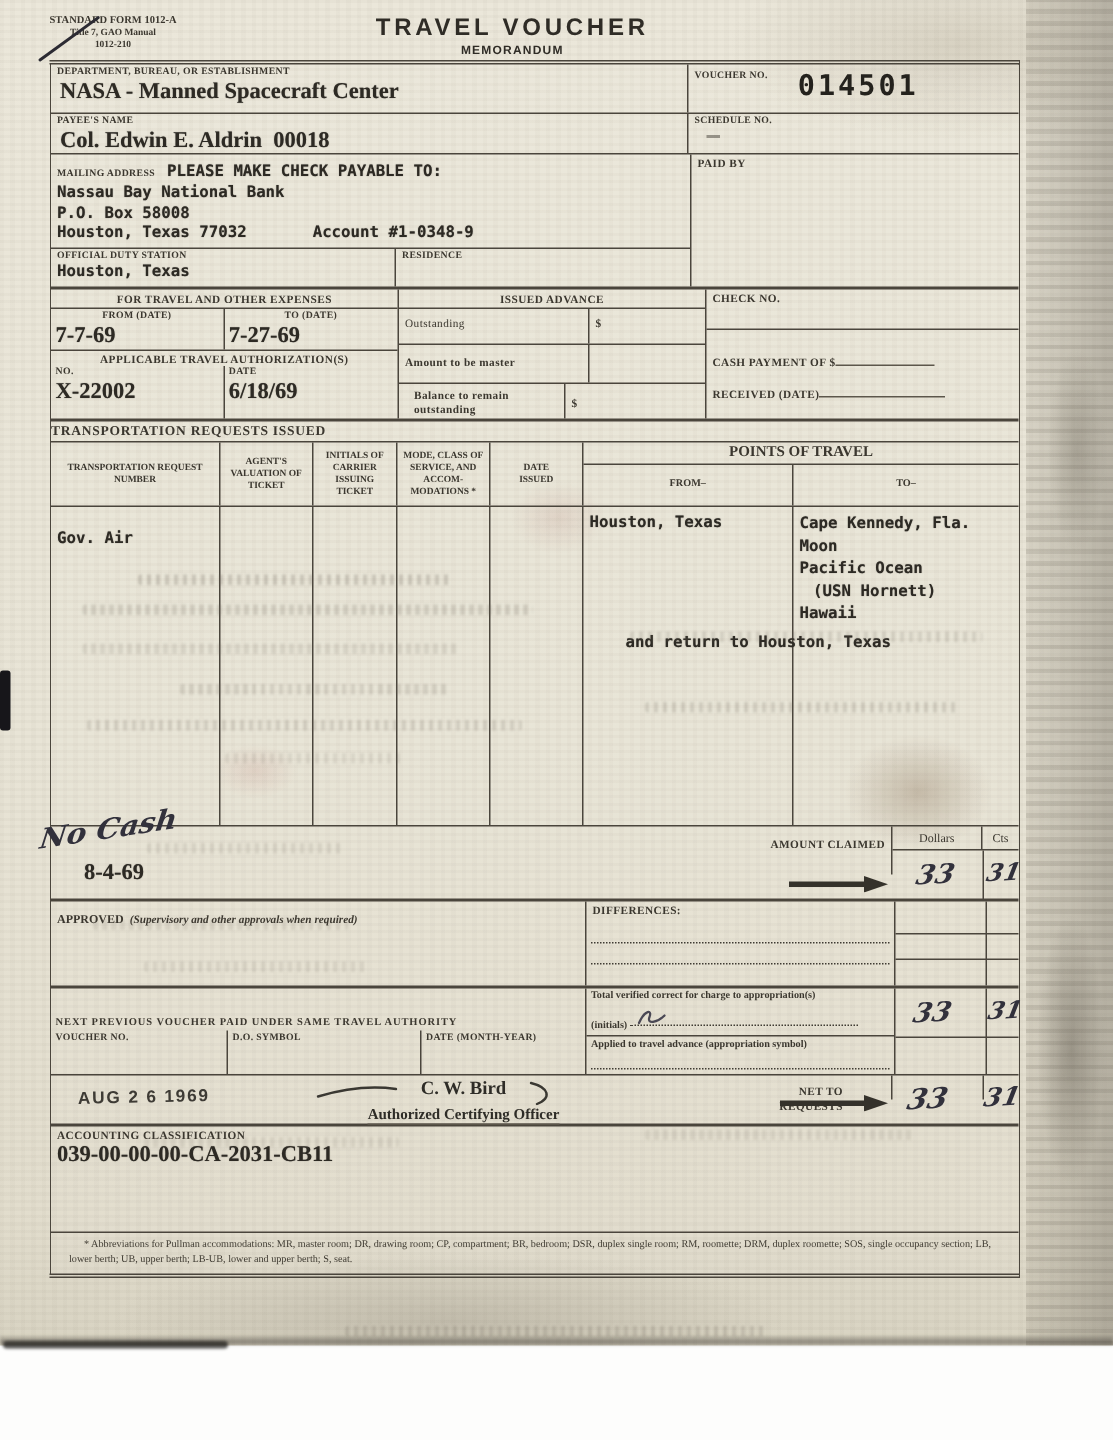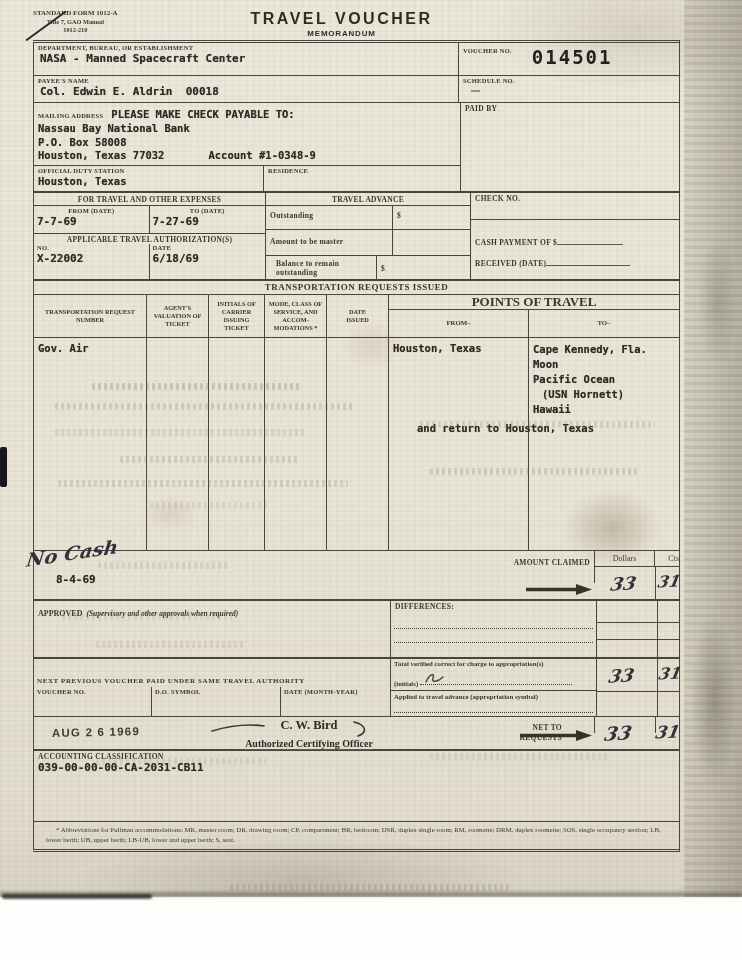--- a/index.html
+++ b/index.html
@@ -54,21 +54,21 @@
   .row{display:flex;position:relative;}
   .bb{border-bottom:1.4px solid var(--ln);}
   .bbh{border-bottom:2.4px solid var(--ln);}
   .br{border-right:1.4px solid var(--ln);}
   .brh{border-right:1.6px solid var(--ln);}
   .cell{padding:1px 4px;position:relative;}
   .lbl{font:bold 6.5px/1.2 "Liberation Serif",serif;letter-spacing:.25px;color:var(--ink);}
   .lbl8{font:bold 7.5px/1.2 "Liberation Serif",serif;letter-spacing:.3px;color:var(--ink);}
   .typed{font:bold 10.5px/1.3 "DejaVu Sans Mono",monospace;color:var(--typed);
     text-shadow:0 0 .7px rgba(45,42,36,.55);white-space:pre-wrap;}
-  .typed11{font-size:11px;}
+  .typed11{font-size:15px;font-family:Liberation Serif, serif;}
   .hand{font:italic 700 18px/1 "DejaVu Serif",serif;color:var(--hand);transform:skewX(-14deg) rotate(-3deg);}
   .dotline{border-top:1.6px dotted #3f3b33;}
 
   .hdrcell{display:flex;align-items:center;justify-content:center;text-align:center;
     font:bold 6.3px/1.25 "Liberation Serif",serif;color:var(--ink);padding:1px 2px;}
   .amtbox{position:absolute;right:0;top:0;bottom:16px;width:85px;border-left:1.6px solid var(--ln);}
   .ctsline{position:absolute;left:60px;top:0;bottom:0;border-left:1.3px solid var(--ln);}
   .underl{display:inline-block;border-bottom:1.1px solid var(--lnl);height:7px;}
 </style>
 </head>
@@ -166,23 +166,23 @@
               <div class="typed typed11">X-22002</div>
             </div>
             <div style="width:50%;padding:0 3px">
               <div class="lbl">DATE</div>
               <div class="typed typed11">6/18/69</div>
             </div>
           </div>
         </div>
 
         <div class="brh" style="width:205px;display:flex;flex-direction:column">
-          <div class="lbl8 bb" style="text-align:center;padding:2px 0 1px;border-bottom-width:1.2px">TRAVEL ADVANCE</div>
+          <div class="lbl8 bb" style="text-align:center;padding:2px 0 1px;border-bottom-width:1.2px">ISSUED ADVANCE</div>
           <div style="display:flex;height:24px;border-bottom:1.2px solid var(--ln)">
-            <div class="lbl8" style="flex:1;padding:5px 4px 0;font-weight:bold">Outstanding</div>
+            <div class="lbl8" style="flex:1;padding:5px 4px 0;font-weight:normal">Outstanding</div>
             <div class="lbl8" style="width:78px;border-left:1.2px solid var(--ln);padding:5px 4px 0">$</div>
           </div>
           <div style="display:flex;height:26px;border-bottom:1.2px solid var(--ln)">
             <div class="lbl8" style="flex:1;padding:7px 4px 0">Amount to be master</div>
             <div style="width:78px;border-left:1.2px solid var(--ln)"></div>
           </div>
           <div style="display:flex;flex:1">
             <div class="lbl8" style="flex:1;padding:3px 4px 0 10px;max-width:110px">Balance to remain outstanding</div>
             <div class="lbl8" style="width:78px;border-left:1.2px solid var(--ln);padding:8px 4px 0">$</div>
           </div>
@@ -196,42 +196,42 @@
             <div style="white-space:nowrap">
               <span class="lbl8">CASH PAYMENT OF $</span><span class="underl" style="width:66px"></span>
             </div>
             <div style="white-space:nowrap;margin-top:3px">
               <span class="lbl8">RECEIVED (DATE)</span><span class="underl" style="width:84px"></span>
             </div>
           </div>
         </div>
       </div>
 
-      <div class="bb" style="height:14px;text-align:center;font:bold 9px/1.45 'Liberation Serif',serif;letter-spacing:.5px;color:var(--ink)">TRANSPORTATION REQUESTS ISSUED</div>
+      <div class="bb" style="height:14px;text-align:left;font:bold 9px/1.45 'Liberation Serif',serif;letter-spacing:.5px;color:var(--ink)">TRANSPORTATION REQUESTS ISSUED</div>
 
       <div class="row bb" style="height:43px">
         <div class="hdrcell br" style="width:113px;border-right-width:1.2px">TRANSPORTATION REQUEST NUMBER</div>
         <div class="hdrcell br" style="width:62px;border-right-width:1.2px">AGENT'S VALUATION OF TICKET</div>
         <div class="hdrcell br" style="width:56px;border-right-width:1.2px">INITIALS OF CARRIER ISSUING TICKET</div>
         <div class="hdrcell br" style="width:62px;border-right-width:1.2px">MODE, CLASS OF SERVICE, AND ACCOM- MODATIONS *</div>
         <div class="hdrcell br" style="width:62px;border-right-width:1.2px">
           <span style="display:inline-block;width:32px">DATE ISSUED</span>
         </div>
         <div style="flex:1;display:flex;flex-direction:column">
-          <div class="hdrcell bb" style="height:15px;border-bottom-width:1.2px;font-size:13px">POINTS OF TRAVEL</div>
+          <div class="hdrcell bb" style="height:15px;border-bottom-width:1.2px;font-size:10px">POINTS OF TRAVEL</div>
           <div style="display:flex;flex:1">
             <div class="hdrcell br" style="width:140px;border-right-width:1.2px;font-size:6.8px">FROM–</div>
             <div class="hdrcell" style="flex:1;font-size:6.8px">TO–</div>
           </div>
         </div>
       </div>
 
       <div class="row bb" style="height:213px">
         <div class="cell br" style="width:113px;border-right-width:1.2px">
-          <div class="typed" style="margin-top:3px">Gov. Air</div>
+          <div class="typed" style="margin-top:14px">Gov. Air</div>
         </div>
         <div class="br" style="width:62px;border-right-width:1.2px"></div>
         <div class="br" style="width:56px;border-right-width:1.2px"></div>
         <div class="br" style="width:62px;border-right-width:1.2px"></div>
         <div class="br" style="width:62px;border-right-width:1.2px"></div>
         <div style="flex:1;display:flex;position:relative">
           <div class="cell br" style="width:140px;border-right-width:1.2px">
             <div class="typed" style="margin-top:3px">Houston, Texas</div>
           </div>
           <div class="cell" style="flex:1">
@@ -249,21 +249,21 @@
       <div class="bbh" style="height:50px;position:relative">
         <div class="typed typed11" style="position:absolute;left:22px;top:22px">8-4-69</div>
         <div class="lbl8" style="position:absolute;left:466px;top:7px;width:90px;text-align:right;line-height:1.35">AMOUNT CLAIMED</div>
         <svg style="position:absolute;left:492px;top:33px" width="66" height="11" viewBox="0 0 66 11">
           <path d="M0 5.5 H52" stroke="#35322b" stroke-width="3.6"></path>
               <path d="M50 0 L66 5.5 L50 11 Z" fill="#35322b"></path>
         </svg>
         <div class="amtbox">
           <div style="display:flex;height:16px;border-bottom:1.2px solid var(--ln)">
             <div style="width:60px;border-right:1.3px solid var(--ln);text-align:center;font:8px/1.9 'Liberation Serif',serif;color:var(--ink)">Dollars</div>
-            <div style="flex:1;text-align:right;font:8px/1.9 'Liberation Serif',serif;color:var(--ink)">Cts</div>
+            <div style="flex:1;text-align:center;font:8px/1.9 'Liberation Serif',serif;color:var(--ink)">Cts</div>
           </div>
           <div style="position:relative;height:33px">
             <div class="ctsline"></div>
             <div class="hand" style="position:absolute;left:16px;top:8px">33</div>
             <div class="hand" style="position:absolute;left:63px;top:7px;font-size:16px">31</div>
           </div>
         </div>
       </div>
 
       <div class="row bbh" style="height:58px">

